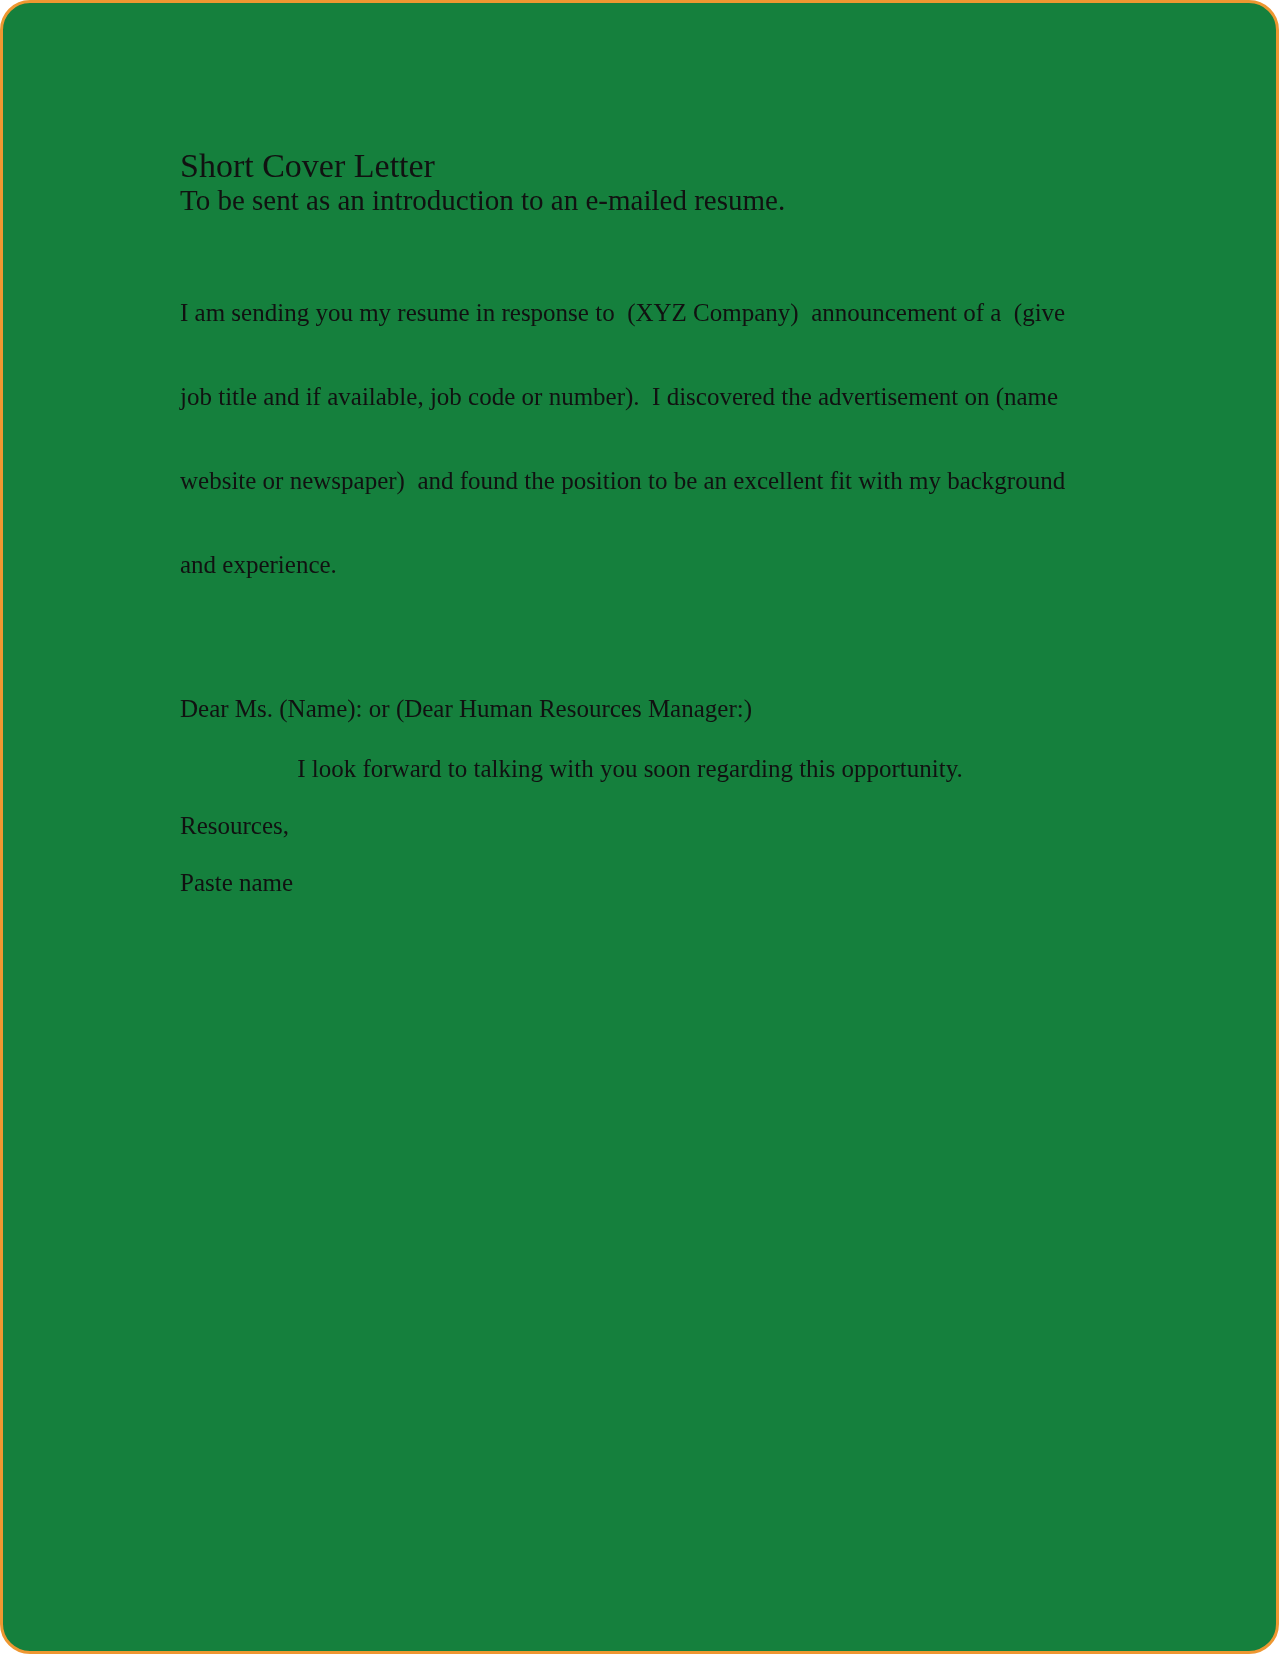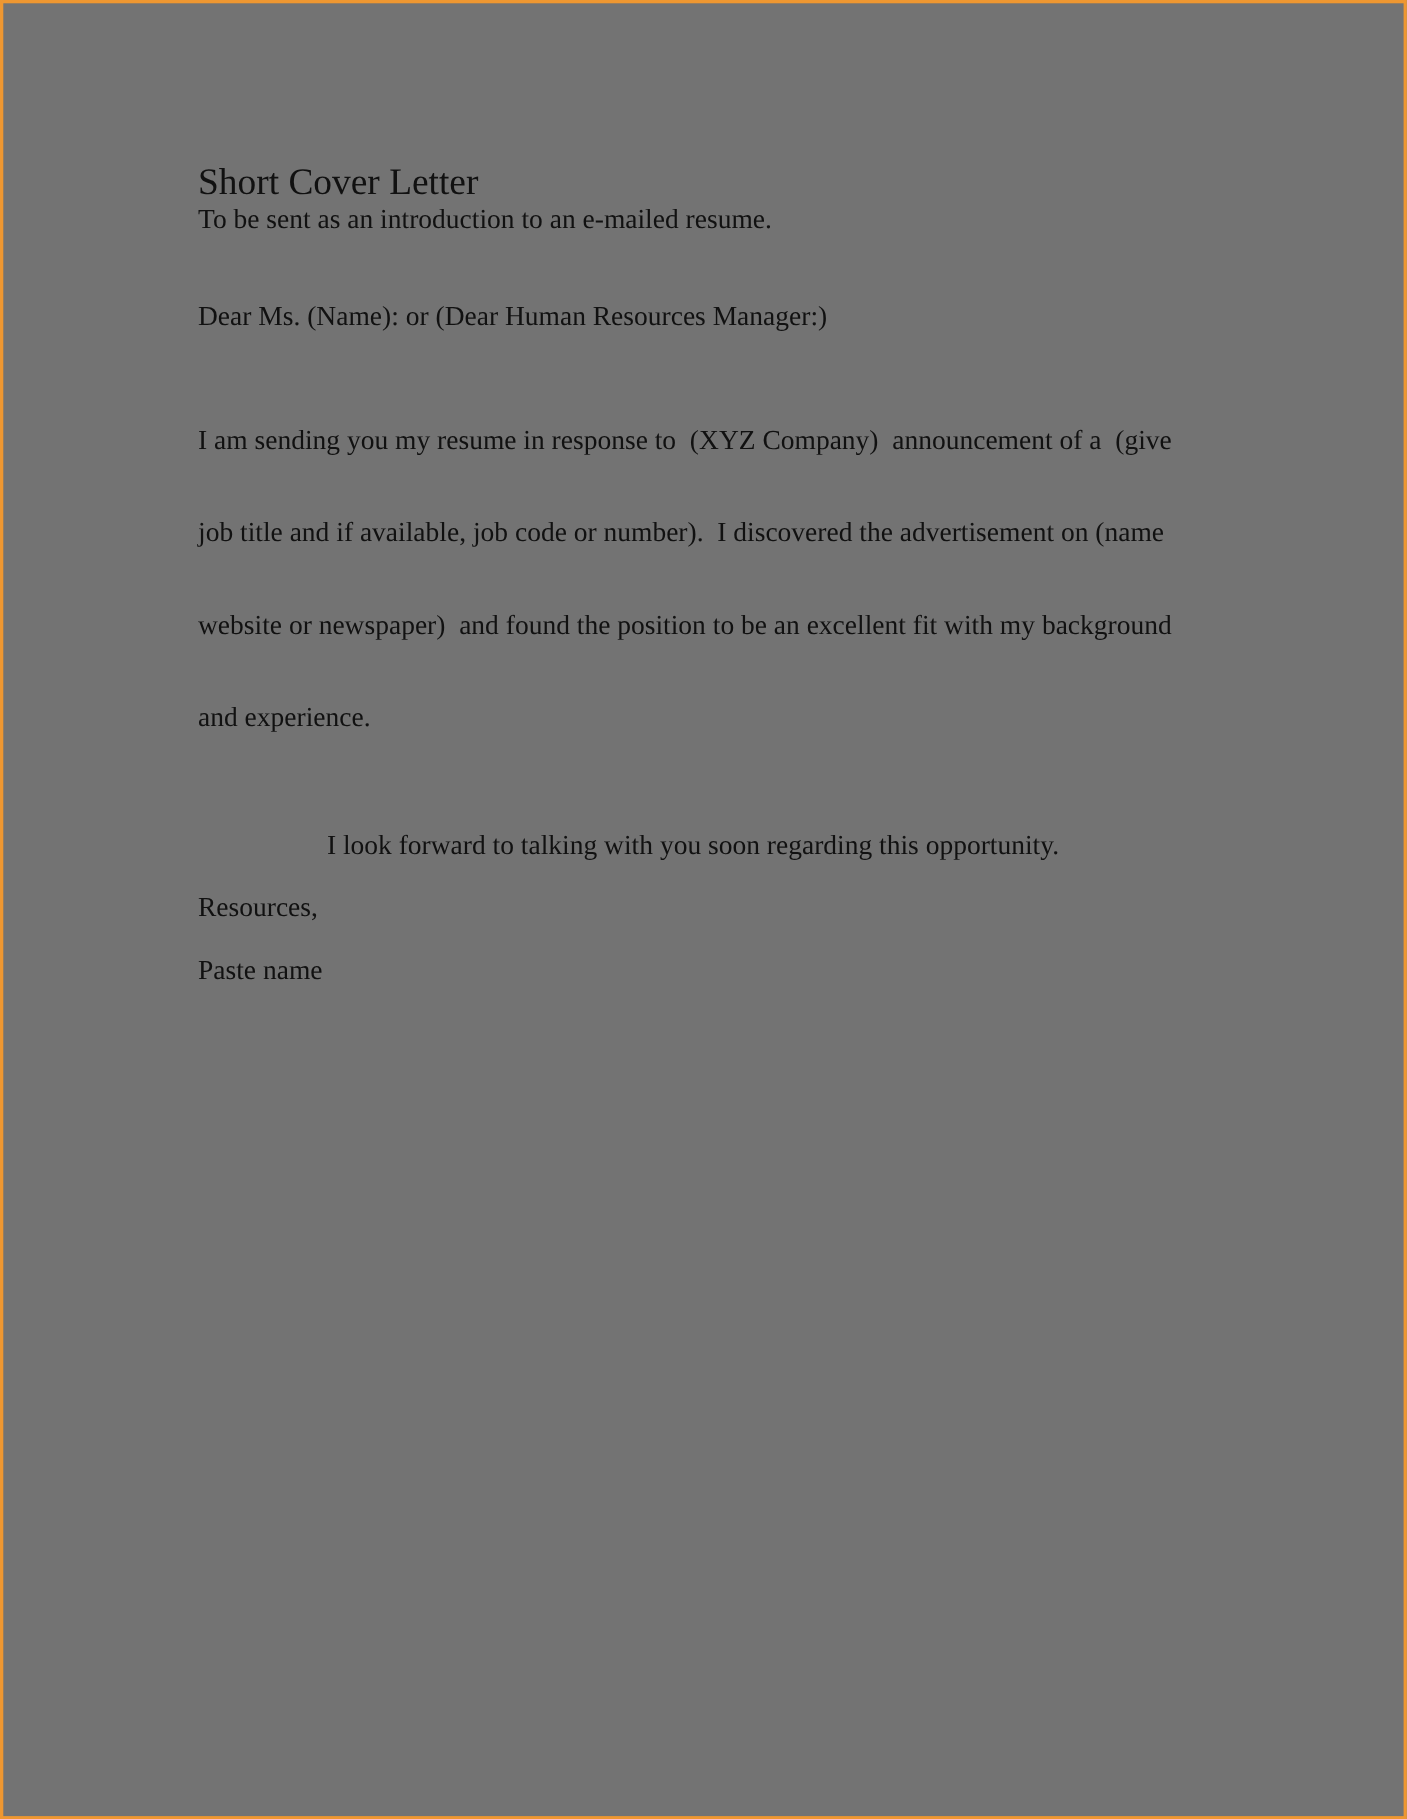--- a/index.html
+++ b/index.html
@@ -25,21 +25,21 @@
     width: 900px;
   }
   .letter-title {
     font-size: 34px;
     line-height: 40px;
     font-weight: normal;
     margin: 0;
     white-space: pre;
   }
   .letter-subtitle {
-    font-size: 25px;
+    font-size: 29px;
     line-height: 28px;
     margin: 0;
     white-space: pre;
   }
   .para {
     margin: 29px 0 0 0;
     font-size: 25px;
     line-height: 28px;
     white-space: pre;
   }
@@ -50,35 +50,35 @@
     margin-top: 32px;
     text-align: center;
   }
   .body-line {
     white-space: pre;
   }
 </style>
 </head>
 <body>
 
-<div class="page" style="background: #737373; border-color: rgb(238, 151, 49); color: rgb(17, 17, 17);">
+<div class="page" style="background: #15803d; border-color: rgb(238, 151, 49); color: rgb(17, 17, 17); border-radius: 30px;">
   <div class="content">
 
     <h1 class="letter-title">Short Cover Letter</h1>
 
     <div class="letter-subtitle">To be sent as an introduction to an e-mailed resume.</div>
-
-    <div class="para salutation">Dear Ms. (Name): or (Dear Human Resources Manager:)</div>
 
     <div class="para">
       <div class="body-line">I am sending you my resume in response to  (XYZ Company)  announcement of a  (give</div>
       <div class="body-line">job title and if available, job code or number).  I discovered the advertisement on (name</div>
       <div class="body-line">website or newspaper)  and found the position to be an excellent fit with my background</div>
       <div class="body-line">and experience.</div>
     </div>
+
+    <div class="para salutation">Dear Ms. (Name): or (Dear Human Resources Manager:)</div>
 
     <div class="para closing">I look forward to talking with you soon regarding this opportunity.</div>
 
     <div class="para">Resources,</div>
 
     <div class="para">Paste name</div>
 
 
   </div>
 </div>

